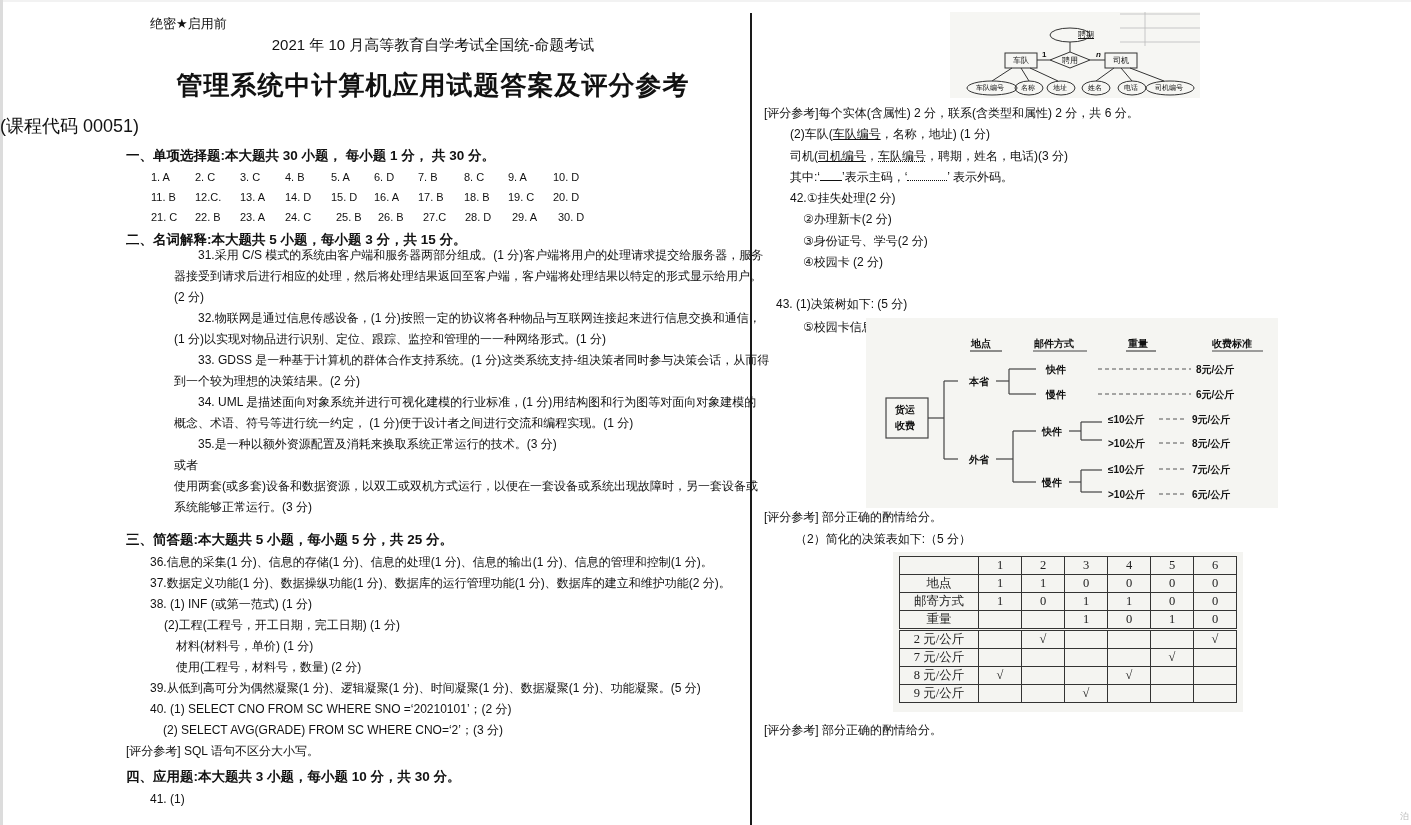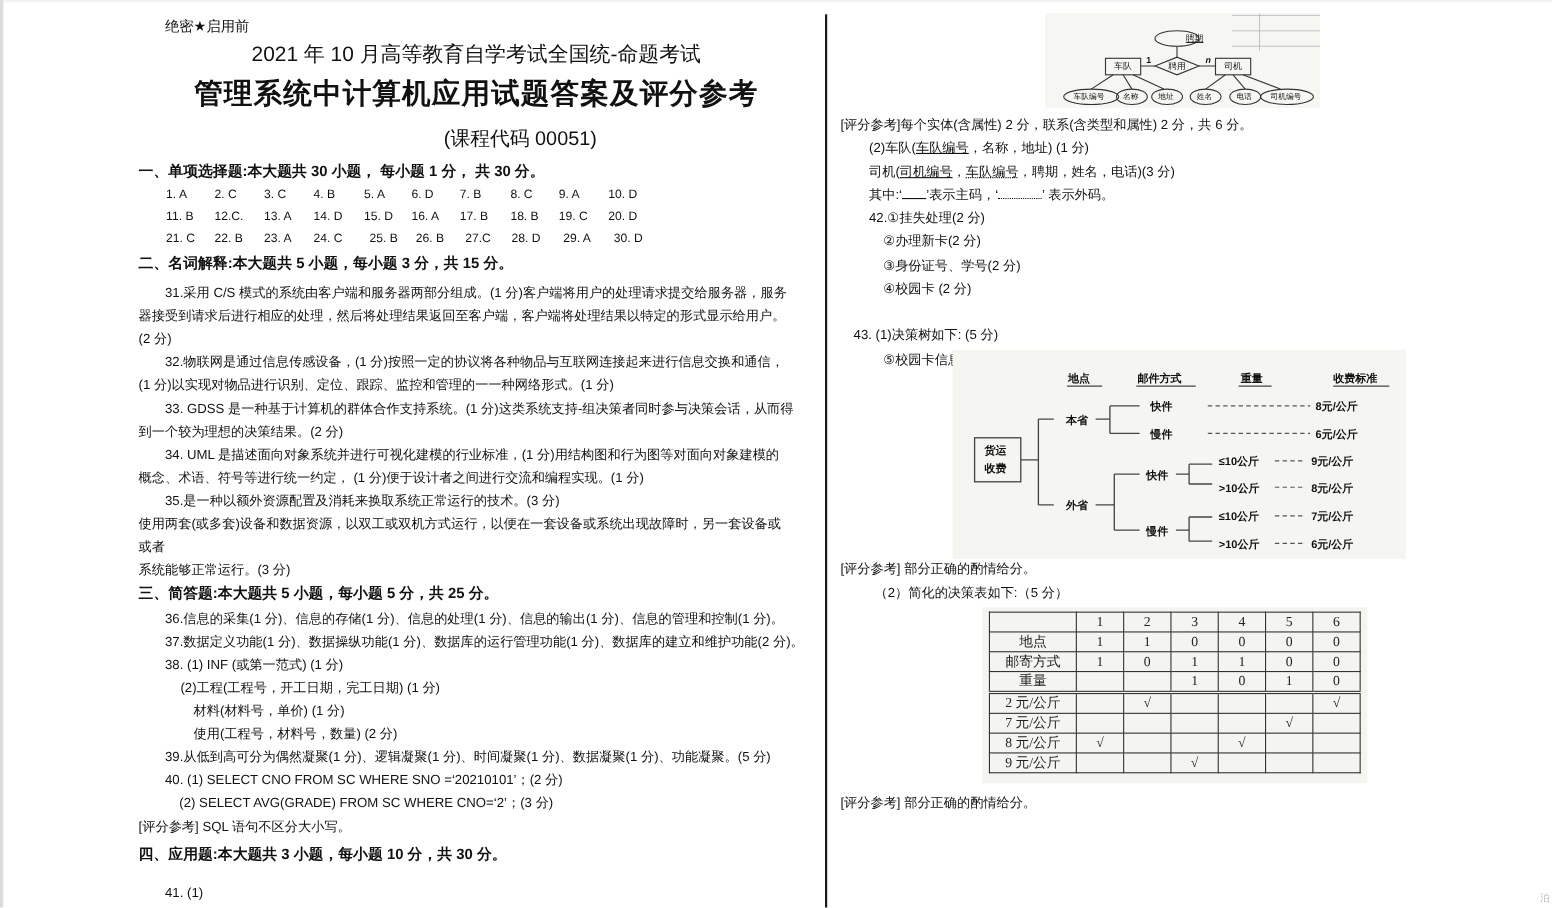--- a/index.html
+++ b/index.html
@@ -10,23 +10,23 @@
   }
   .left-gutter { position: absolute; left: 0; top: 0; width: 3px; height: 825px; background: #dcdcdc; }
   .top-strip { position: absolute; left: 0; top: 0; width: 1411px; height: 2px; background: #f2f2f2; }
   .divider { position: absolute; left: 750px; top: 13px; width: 2px; height: 812px; background: #1a1a1a; }
 
   .abs { position: absolute; white-space: nowrap; }
   .t12 { font-size: 12px; line-height: 16px; }
   .sec { font-size: 13.5px; font-weight: bold; line-height: 18px; }
 
   .secret { left: 150px; top: 15px; font-size: 13px; }
-  .title1 { left: 0; width: 866px; top: 36px; text-align: center; font-size: 19px; }
+  .title1 { left: 0; width: 866px; top: 36px; text-align: center; font-size: 15px; }
   .title2 { left: 0; width: 866px; top: 68px; text-align: center; font-size: 26px; font-weight: bold; letter-spacing: 1px; }
-  .title3 { left: 0; width: 866px; top: 114px; text-align: center; font-size: 18px; margin-left: 40px; }
+  .title3 { left: 0; width: 866px; top: 114px; text-align: left; font-size: 18px; }
 
   .mc-grid { position: absolute; left: 151px; font-size: 11px; }
   .mc-row { position: absolute; left: 0; height: 16px; }
   .mc-cell { position: absolute; top: 0; white-space: nowrap; }
 
   .para { position: absolute; left: 126px; width: 616px; font-size: 12px; line-height: 21px; }
   .para .ind { padding-left: 24px; }
 
   u.solid { text-decoration: underline; }
   u.wavy { text-decoration: underline; text-decoration-style: dotted; }
@@ -95,53 +95,53 @@
     <span class="mc-cell" style="left:227px">26. B</span>
     <span class="mc-cell" style="left:272px">27.C</span>
     <span class="mc-cell" style="left:314px">28. D</span>
     <span class="mc-cell" style="left:361px">29. A</span>
     <span class="mc-cell" style="left:407px">30. D</span>
   </div>
 </div>
 
 <div class="abs sec" style="left:126px;top:231px;">二、名词解释:本大题共 5 小题，每小题 3 分，共 15 分。</div>
 
-<div class="para" style="top:256px;">
+<div class="para" style="top:245px;margin-left:48px;">
   <div class="ind">31.采用 C/S 模式的系统由客户端和服务器两部分组成。(1 分)客户端将用户的处理请求提交给服务器，服务</div>
   <div>器接受到请求后进行相应的处理，然后将处理结果返回至客户端，客户端将处理结果以特定的形式显示给用户。</div>
   <div>(2 分)</div>
   <div class="ind">32.物联网是通过信息传感设备，(1 分)按照一定的协议将各种物品与互联网连接起来进行信息交换和通信，</div>
   <div>(1 分)以实现对物品进行识别、定位、跟踪、监控和管理的一一种网络形式。(1 分)</div>
   <div class="ind">33. GDSS 是一种基于计算机的群体合作支持系统。(1 分)这类系统支持-组决策者同时参与决策会话，从而得</div>
   <div>到一个较为理想的决策结果。(2 分)</div>
   <div class="ind">34. UML 是描述面向对象系统并进行可视化建模的行业标准，(1 分)用结构图和行为图等对面向对象建模的</div>
   <div>概念、术语、符号等进行统一约定， (1 分)便于设计者之间进行交流和编程实现。(1 分)</div>
   <div class="ind">35.是一种以额外资源配置及消耗来换取系统正常运行的技术。(3 分)</div>
+  <div>或者</div>
   <div>使用两套(或多套)设备和数据资源，以双工或双机方式运行，以便在一套设备或系统出现故障时，另一套设备或</div>
-  <div>或者</div>
   <div>系统能够正常运行。(3 分)</div>
 </div>
 
 <div class="abs sec" style="left:126px;top:531px;">三、简答题:本大题共 5 小题，每小题 5 分，共 25 分。</div>
 
 <div class="para" style="top:552px;">
   <div class="ind">36.信息的采集(1 分)、信息的存储(1 分)、信息的处理(1 分)、信息的输出(1 分)、信息的管理和控制(1 分)。</div>
   <div class="ind">37.数据定义功能(1 分)、数据操纵功能(1 分)、数据库的运行管理功能(1 分)、数据库的建立和维护功能(2 分)。</div>
   <div class="ind">38. (1) INF (或第一范式) (1 分)</div>
   <div style="padding-left:38px">(2)工程(工程号，开工日期，完工日期) (1 分)</div>
   <div style="padding-left:50px">材料(材料号，单价) (1 分)</div>
   <div style="padding-left:50px">使用(工程号，材料号，数量) (2 分)</div>
   <div class="ind">39.从低到高可分为偶然凝聚(1 分)、逻辑凝聚(1 分)、时间凝聚(1 分)、数据凝聚(1 分)、功能凝聚。(5 分)</div>
   <div class="ind">40. (1) SELECT CNO FROM SC WHERE SNO =‘20210101’；(2 分)</div>
   <div style="padding-left:37px">(2) SELECT AVG(GRADE) FROM SC WHERE CNO=‘2’；(3 分)</div>
   <div>[评分参考] SQL 语句不区分大小写。</div>
 </div>
 
 <div class="abs sec" style="left:126px;top:768px;">四、应用题:本大题共 3 小题，每小题 10 分，共 30 分。</div>
-<div class="abs t12" style="left:150px;top:791px;margin-top:12px;">41. (1)</div>
+<div class="abs t12" style="left:150px;top:791px;">41. (1)</div>
 
 <div class="er">
   <svg width="250" height="86" viewBox="0 0 250 86" style="position:absolute;left:0;top:0;">
     <g stroke="#bbb" stroke-width="0.8" fill="none">
       <line x1="170" y1="2" x2="250" y2="2"></line>
         <line x1="170" y1="16" x2="250" y2="16"></line>
       <line x1="170" y1="30" x2="250" y2="30"></line>
         <line x1="195" y1="0" x2="195" y2="34"></line>
     </g>
     <g stroke="#333" stroke-width="1" fill="none">

